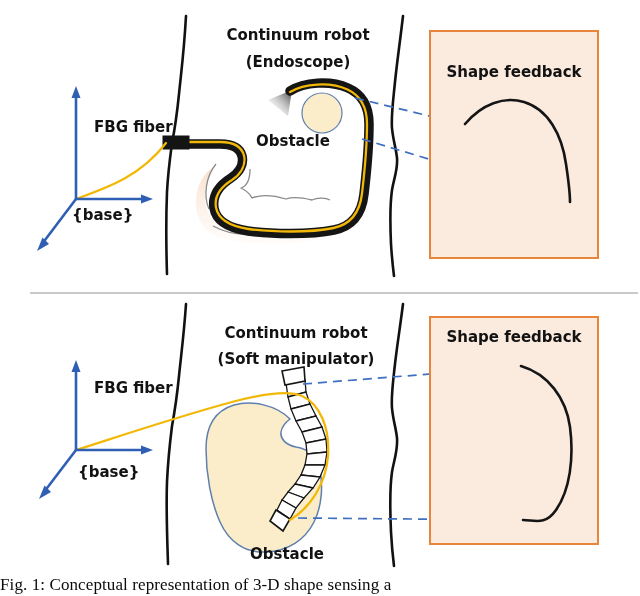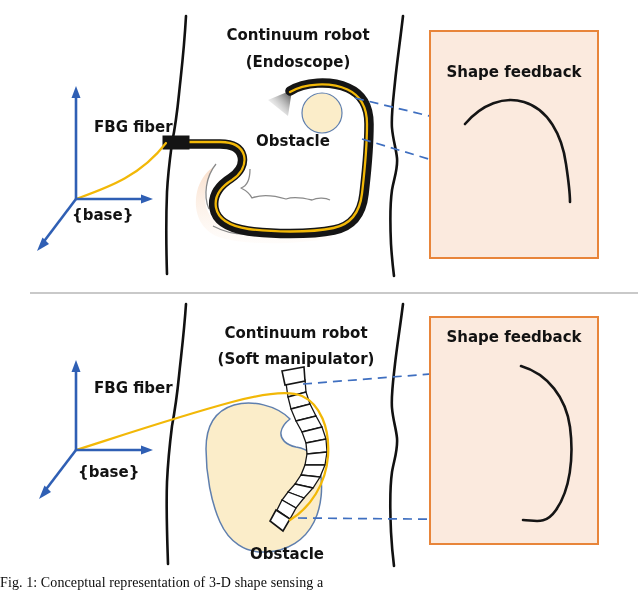--- a/index.html
+++ b/index.html
@@ -32,21 +32,21 @@
     font-weight: 700;
     fill: #121212;
     font-size: 15px;
   }
   .caption {
     position: absolute;
     left: 0;
     top: 563px;
     width: 640px;
     font-family: "Liberation Serif", "DejaVu Serif", serif;
-    font-size: 14px;
+    font-size: 17px;
     color: #0b0b0b;
     letter-spacing: 0.1px;
     white-space: nowrap;
     overflow: hidden;
   }
 </style>
 </head>
 <body>
 
 <div id="figure-root">

